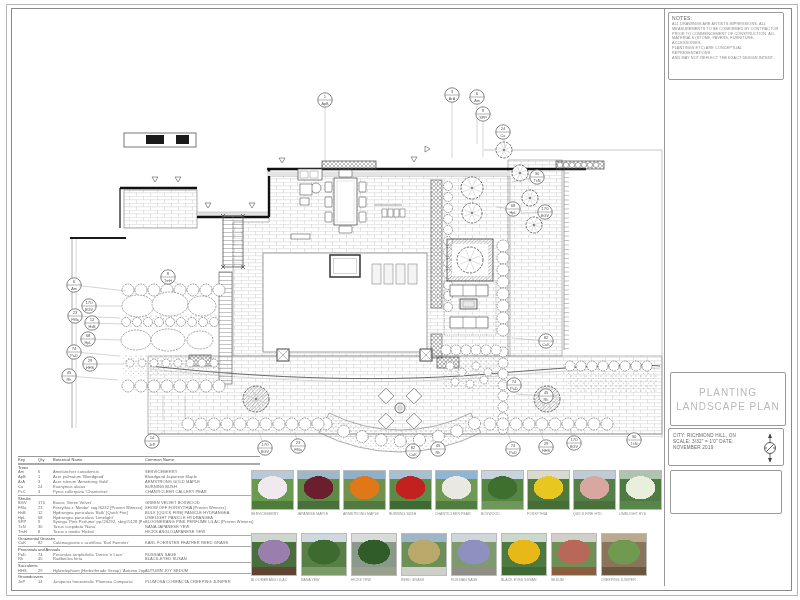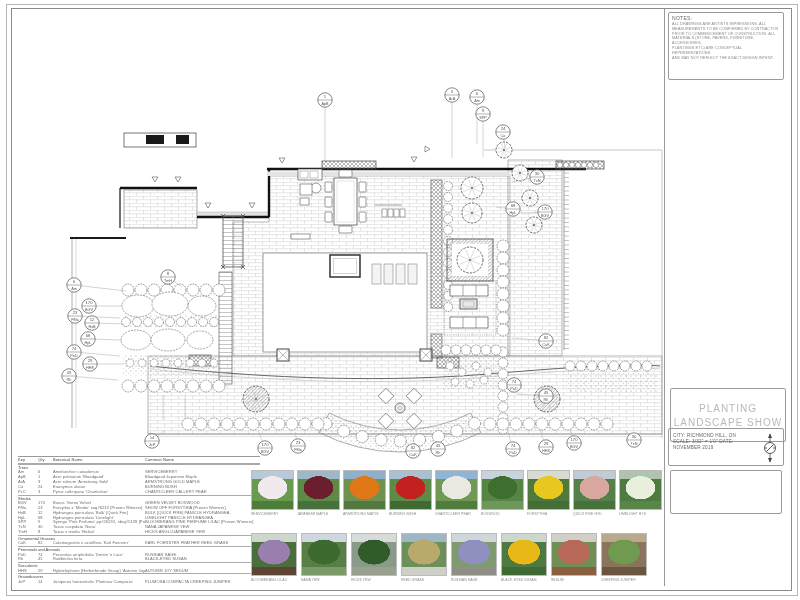--- a/index.html
+++ b/index.html
@@ -5,21 +5,21 @@
   html,body{margin:0;padding:0;background:#fff;}
   body{width:800px;height:600px;position:relative;font-family:"Liberation Sans",sans-serif;overflow:hidden;}
   .frame-outer{position:absolute;left:6px;top:4px;width:790px;height:590px;border:1px solid #b5b5b5;}
   .frame-inner{position:absolute;left:11px;top:8px;width:779px;height:581px;border:1px solid #8a8a8a;}
   #plan-svg{position:absolute;left:0;top:0;}
   
   .right-panel{position:absolute;left:664px;top:9px;width:125px;height:577px;border-left:1px solid #999;}
   .notes-box{position:absolute;left:668px;top:12px;width:116px;height:68px;border:1px solid #9a9a9a;border-radius:2px;padding:2px 3px;box-sizing:border-box;}
   .notes-title{font-size:5px;color:#666;letter-spacing:.3px;}
   .notes-body{font-size:3.8px;line-height:4.8px;color:#8a8a8a;white-space:pre-line;margin-top:1px;letter-spacing:.1px;}
-  .title-box{position:absolute;left:670px;top:388px;width:114px;height:52px;border:1px solid #9a9a9a;border-radius:2px;display:flex;flex-direction:column;align-items:center;justify-content:center;gap:3px;}
+  .title-box{position:absolute;left:670px;top:372px;width:114px;height:52px;border:1px solid #9a9a9a;border-radius:2px;display:flex;flex-direction:column;align-items:center;justify-content:center;gap:3px;}
   .title-line{font-size:10px;color:#b8b8b8;letter-spacing:1px;}
   .city-box{position:absolute;left:668px;top:428px;width:116px;height:38px;border:1px solid #9a9a9a;border-radius:2px;padding:4px 4px;box-sizing:border-box;}
   .city-line{font-size:4.6px;line-height:6px;color:#666;letter-spacing:.2px;}
   .empty-box{position:absolute;left:670px;top:470px;width:110px;height:42px;border:1px solid #9a9a9a;border-radius:2px;}
   .north{position:absolute;left:758px;top:432px;width:24px;height:32px;}
   
   #legend{position:absolute;left:18px;top:456px;width:242px;border-top:1px solid #999;padding-top:1px;}
   .lg-row{display:flex;font-size:4px;line-height:4.9px;color:#6a6a6a;letter-spacing:.1px;}
   .lg-head{color:#444;border-bottom:1px solid #aaa;}
   .lg-sec{font-size:4px;line-height:5.2px;color:#444;border-top:1px solid #aaa;}
@@ -639,21 +639,21 @@
   <div class="notes-body">ALL DRAWINGS ARE ARTISTS IMPRESSIONS. ALL
 MEASUREMENTS TO BE CONFIRMED BY CONTRACTOR
 PRIOR TO COMMENCEMENT OF CONSTRUCTION. ALL
 MATERIALS (STONE, PAVERS, FURNITURE, ACCESSORIES,
 PLANTINGS ETC) ARE CONCEPTUAL REPRESENTATIONS
 AND MAY NOT REFLECT THE EXACT DESIGN INTENT.</div>
 </div>
 
 <div class="title-box">
   <div class="title-line">PLANTING</div>
-  <div class="title-line">LANDSCAPE SHOW</div>
+  <div class="title-line">LANDSCAPE PLAN</div>
 </div>
 
 <div class="city-box">
   <div class="city-line">CITY: RICHMOND HILL, ON</div>
   <div class="city-line">SCALE: 3/32" = 1'0" DATE:</div>
   <div class="city-line">NOVEMBER 2019</div>
 </div>
 
 <svg class="north" viewBox="0 0 24 32">
   <path d="M12,2 V30" stroke="#444" stroke-width="0.8"></path>

